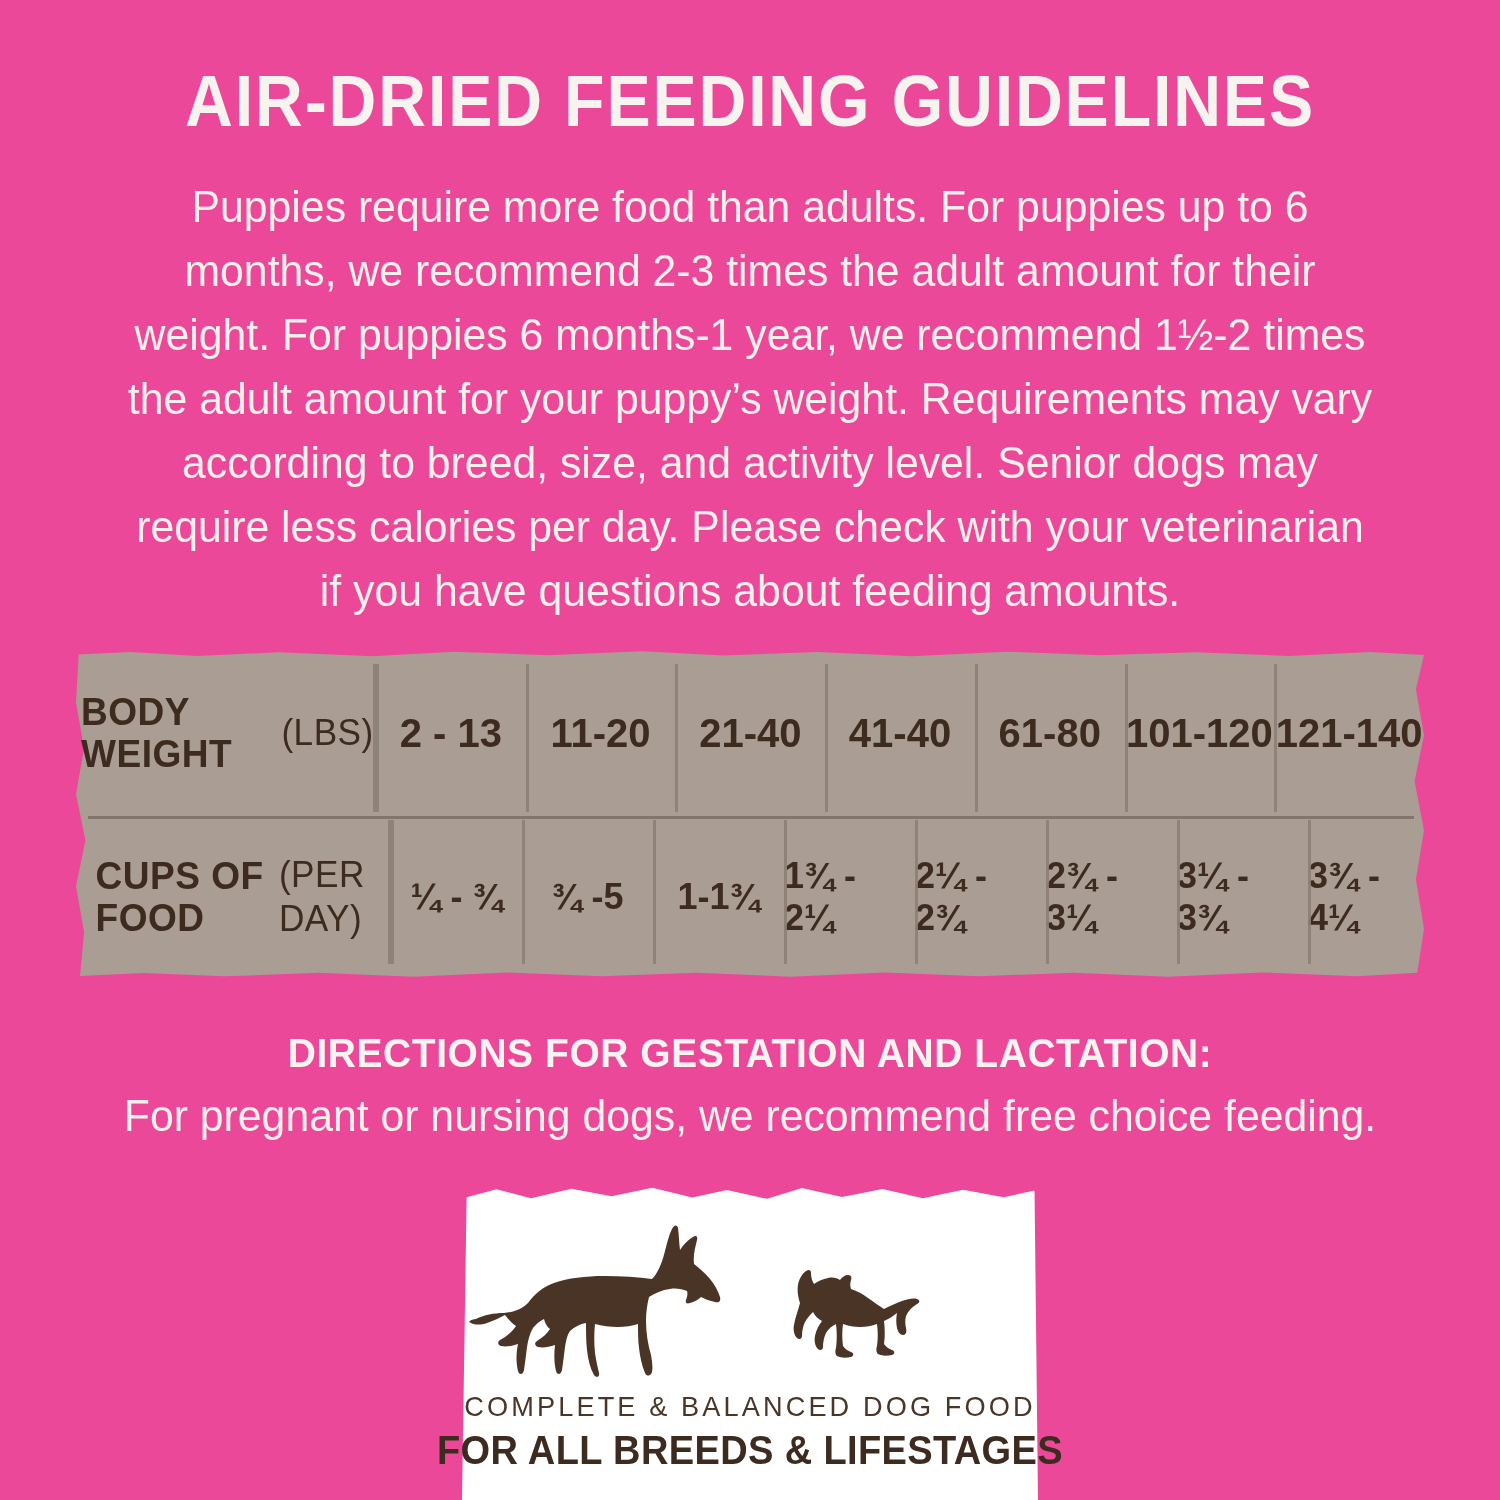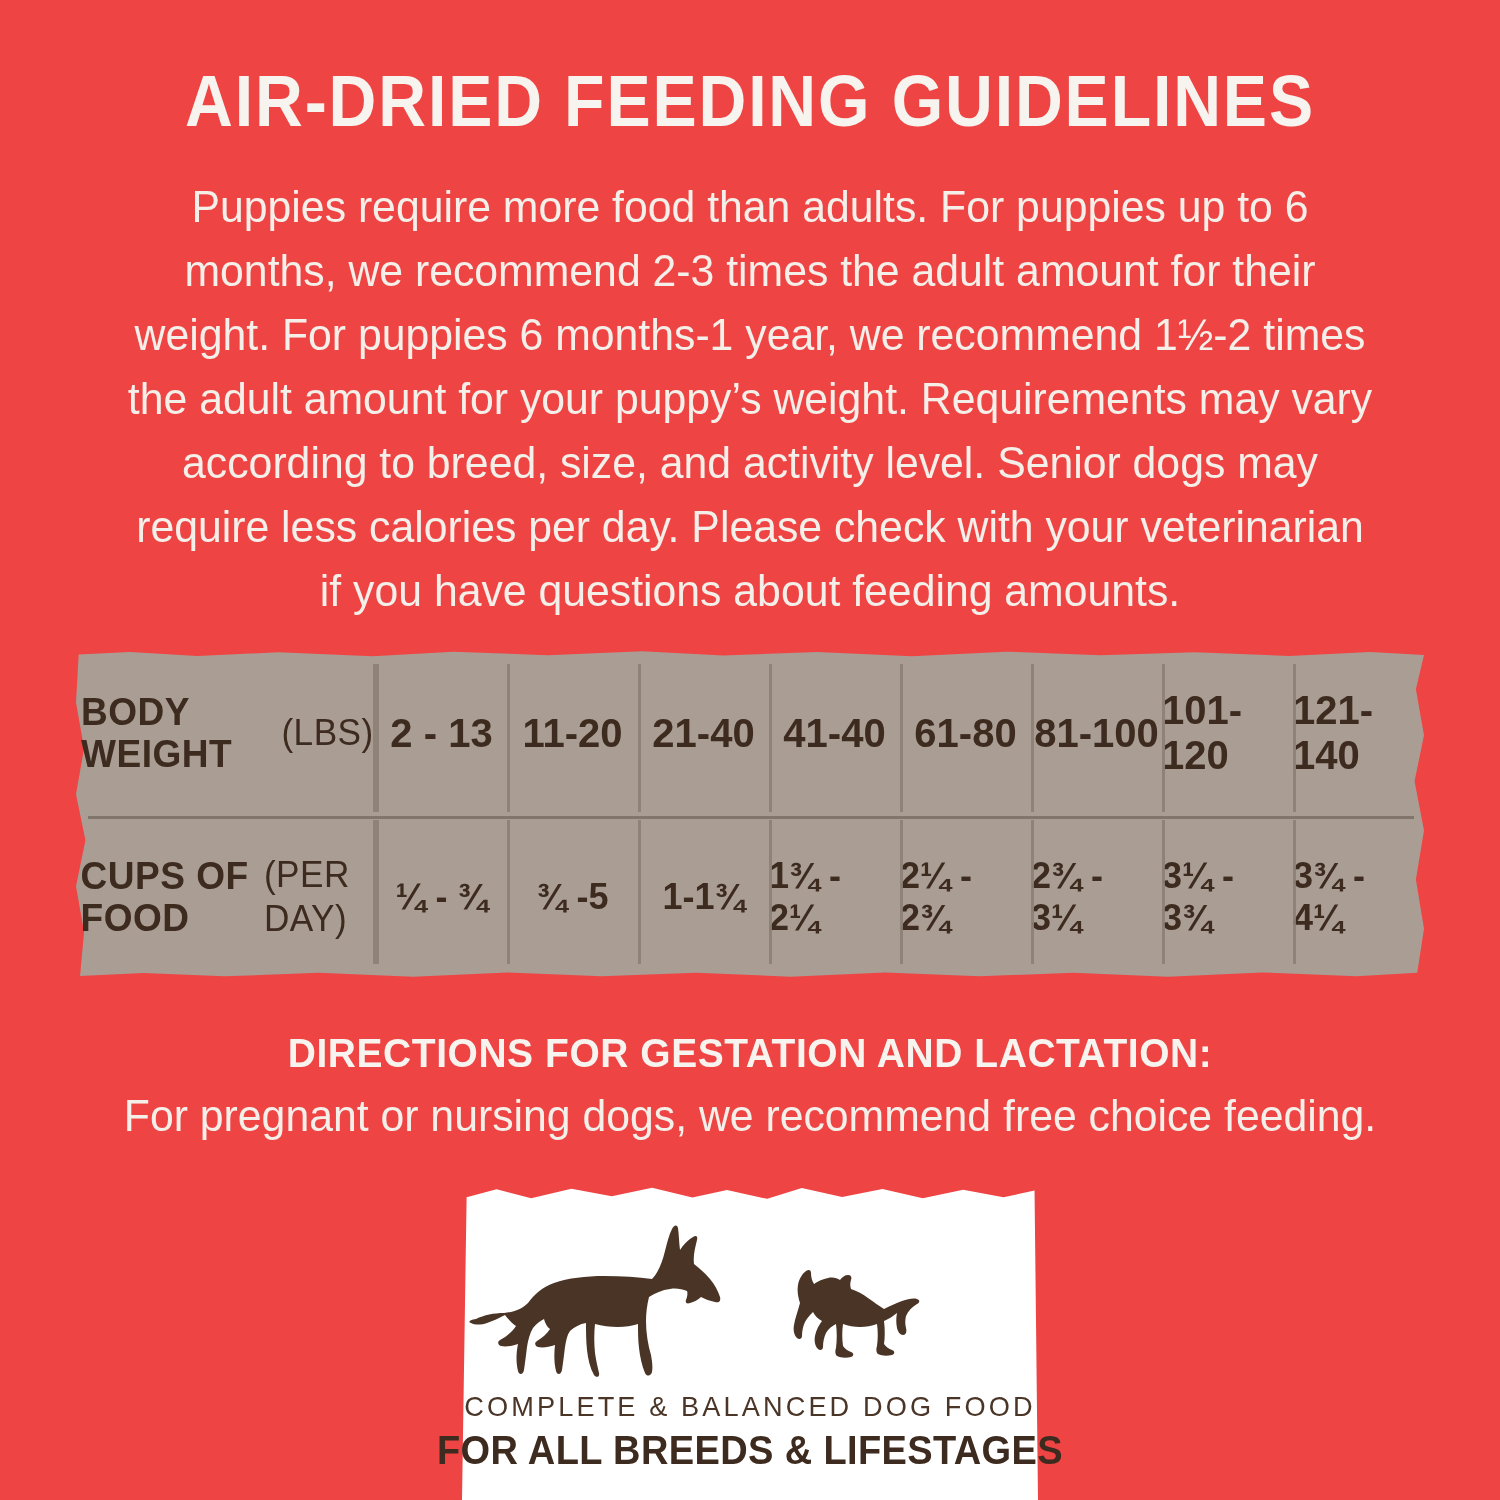--- a/index.html
+++ b/index.html
@@ -13,21 +13,21 @@
   body {
     background: #3a2318;
     font-family: "Liberation Sans", sans-serif;
     position: relative;
   }
 
   .page {
     width: 1500px;
     height: 1500px;
     position: relative;
-    background: #ef4444;
+    background: #ec4899;
   }
 
   
   .title {
     position: absolute;
     top: 62px;
     left: 0;
     width: 1500px;
     text-align: center;
     color: #f7f3ee;
@@ -89,21 +89,21 @@
     display: flex;
     flex-direction: column;
   }
 
   .t-row {
     display: flex;
     width: 100%;
     position: relative;
   }
   .t-row.head { height: 166px; }
-  .t-row.body { height: 162px; }
+  .t-row.body { height: 162px; margin-left: 15px; }
 
   
   .row-divider {
     position: absolute;
     left: 12px;
     right: 10px;
     top: 166px;
     height: 3px;
     background: #7e7369;
     opacity: 0.95;
@@ -272,21 +272,20 @@
       <div class="t-row head">
         <div class="t-label">
           <span class="l1">BODY WEIGHT</span>
           <span class="l2">(LBS)</span>
         </div>
         <div class="t-cell">2 - 13</div>
         <div class="t-cell">11-20</div>
         <div class="t-cell">21-40</div>
         <div class="t-cell">41-40</div>
         <div class="t-cell">61-80</div>
-        <div class="t-cell">81-100</div>
         <div class="t-cell">101-120</div>
         <div class="t-cell">121-140</div>
       </div>
 
       <div class="row-divider"></div>
 
       <div class="t-row body">
         <div class="t-label">
           <span class="l1">CUPS OF FOOD</span>
           <span class="l2">(PER DAY)</span>

